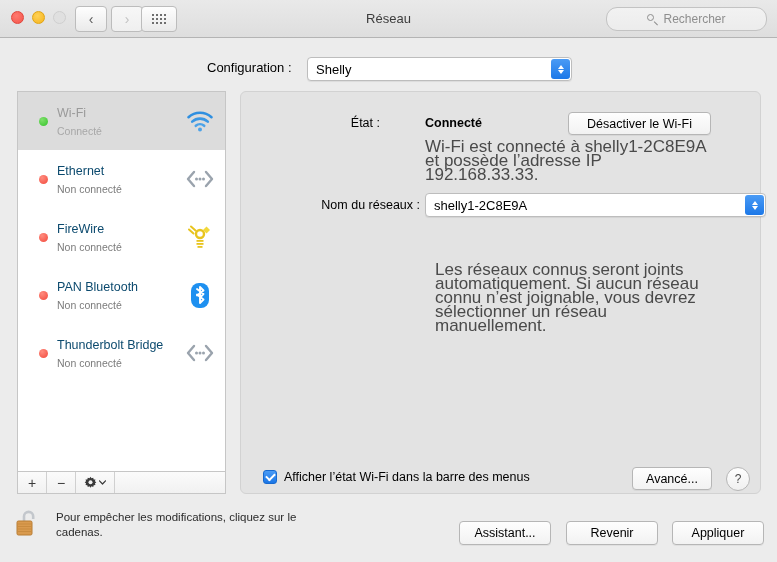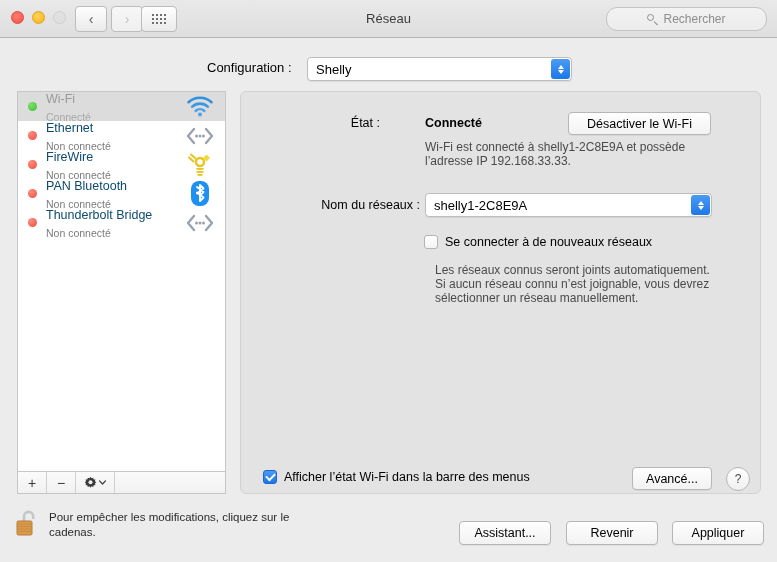--- a/index.html
+++ b/index.html
@@ -74,22 +74,22 @@
   .chev.up{border-bottom:4px solid #fff;}
   .chev.down{border-top:4px solid #fff;}
   #conf-popup{left:307px;top:57px;width:265px;height:24px;}
 
   
   .listbox{
     position:absolute;left:17px;top:91px;width:209px;height:381px;
     background:#fff;border:1px solid #c6c6c6;box-sizing:border-box;
   }
   .srow{
-    position:relative;height:29px;box-sizing:border-box;
-    display:flex;align-items:center;padding-left:10px;
+    position:relative;height:58px;box-sizing:border-box;
+    display:flex;align-items:center;padding-left:21px;
   }
   .srow.sel{background:#dcdcdc;}
   .dot{width:9px;height:9px;border-radius:50%;flex:none;margin-right:9px;}
   .dot.green{background:radial-gradient(circle at 35% 30%,#7fe06a,#35c32c);}
   .dot.red{background:radial-gradient(circle at 35% 30%,#ff8c7f,#f2493c);}
   .stext{flex:1;min-width:0;}
   .sname{font-size:12.5px;line-height:14px;color:#0c4a6e;}
   .sstat{font-size:10.5px;line-height:13px;color:#7b7b7b;}
   .srow.sel .sname{color:#9a9a9a;}
   .srow.sel .sstat{color:#a8a8a8;}
@@ -104,43 +104,43 @@
   }
   .tcell{
     width:28px;border-right:1px solid #d0d0d0;
     display:flex;align-items:center;justify-content:center;
     font-size:14px;color:#3a3a3a;
   }
   .tcell.wide{width:38px;gap:2px;}
   .tcell.fill{flex:1;border-right:none;}
 
   
-  .lockrow{position:absolute;left:14px;top:508px;width:330px;display:flex;align-items:flex-start;gap:9px;}
+  .lockrow{position:absolute;left:14px;top:508px;width:330px;display:flex;align-items:flex-start;gap:16px;}
   .locktext{font-size:11.5px;line-height:15px;color:#2b2b2b;padding-top:2px;width:250px;}
 
   
   .panel{
     position:absolute;left:240px;top:91px;width:521px;height:403px;
     background:#e3e3e3;border:1px solid #d2d2d2;border-radius:6px;box-sizing:border-box;
   }
   .lbl{position:absolute;font-size:12.5px;color:#000;text-align:right;}
   .bold{font-weight:bold;}
-  .helptext{position:absolute;font-size:12px;line-height:14px;color:#4a4a4a;}
+  .helptext{position:absolute;font-size:17px;line-height:14px;color:#4a4a4a;}
 
   .btn{
     box-sizing:border-box;
     background:linear-gradient(to bottom,#fefefe,#f2f2f2);
     border:1px solid #b6b6b6;border-radius:4px;
     box-shadow:0 1px 0 rgba(0,0,0,.05);
     font-size:12.5px;color:#000;
     display:flex;align-items:center;justify-content:center;
     font-family:"Liberation Sans","DejaVu Sans",sans-serif;
   }
   #btn-wifi-toggle{position:absolute;left:568px;top:112px;width:143px;height:23px;}
-  #net-popup{position:absolute;left:425px;top:193px;width:287px;height:24px;}
+  #net-popup{position:absolute;left:425px;top:193px;width:341px;height:24px;}
   #btn-advanced{position:absolute;left:632px;top:467px;width:80px;height:23px;text-align:center;}
   .helpbtn{
     position:absolute;left:726px;top:467px;width:22px;height:22px;border-radius:50%;
     background:linear-gradient(to bottom,#fefefe,#f0f0f0);
     border:1px solid #b6b6b6;
     display:flex;align-items:center;justify-content:center;
     font-size:12px;color:#4b4b4b;
   }
 
   .cbrow{position:absolute;display:flex;align-items:center;gap:7px;}
@@ -354,24 +354,20 @@
 
   <div class="lbl" style="left:280px;top:198px;width:140px;">Nom du réseaux :</div>
   <div class="popup" id="net-popup">
     <span class="val">shelly1-2C8E9A</span>
     <span class="stepper">
       <i class="chev up"></i>
         <i class="chev down"></i>
     </span>
   </div>
 
-  <div class="cbrow" id="cb-join">
-    <span class="cb"></span>
-    <span class="cblabel">Se connecter à de nouveaux réseaux</span>
-  </div>
 
   <div class="helptext" style="left:435px;top:263px;width:285px;">Les réseaux connus seront joints automatiquement. Si aucun réseau connu n’est joignable, vous devrez sélectionner un réseau manuellement.</div>
 
   <div class="cbrow" id="cb-menubar">
     <span class="cb on">
         <span class="tick"></span>
       </span>
     <span class="cblabel">Afficher l’état Wi-Fi dans la barre des menus</span>
   </div>
 

